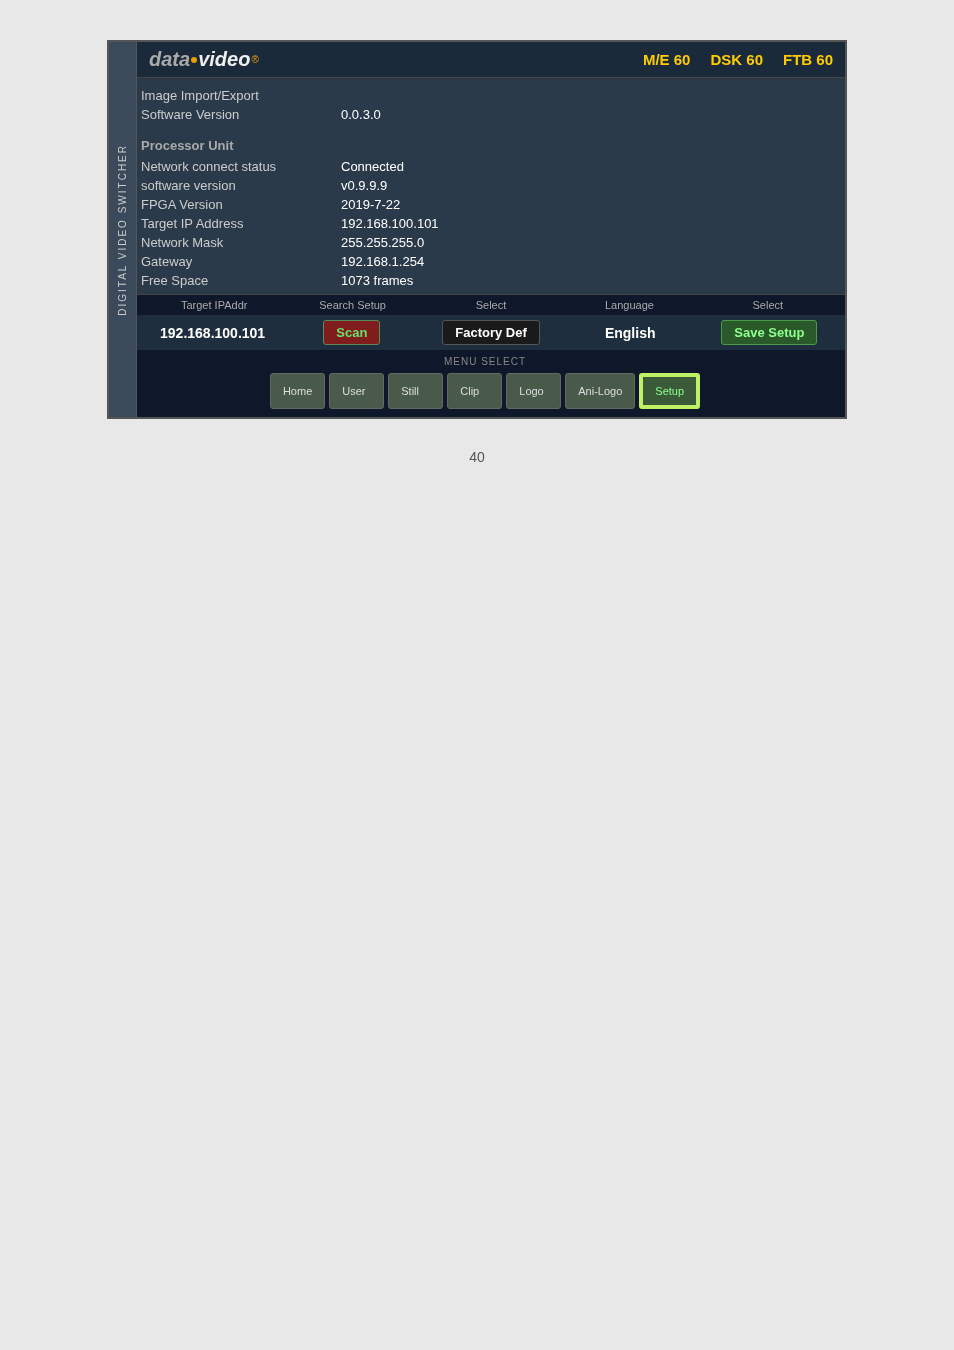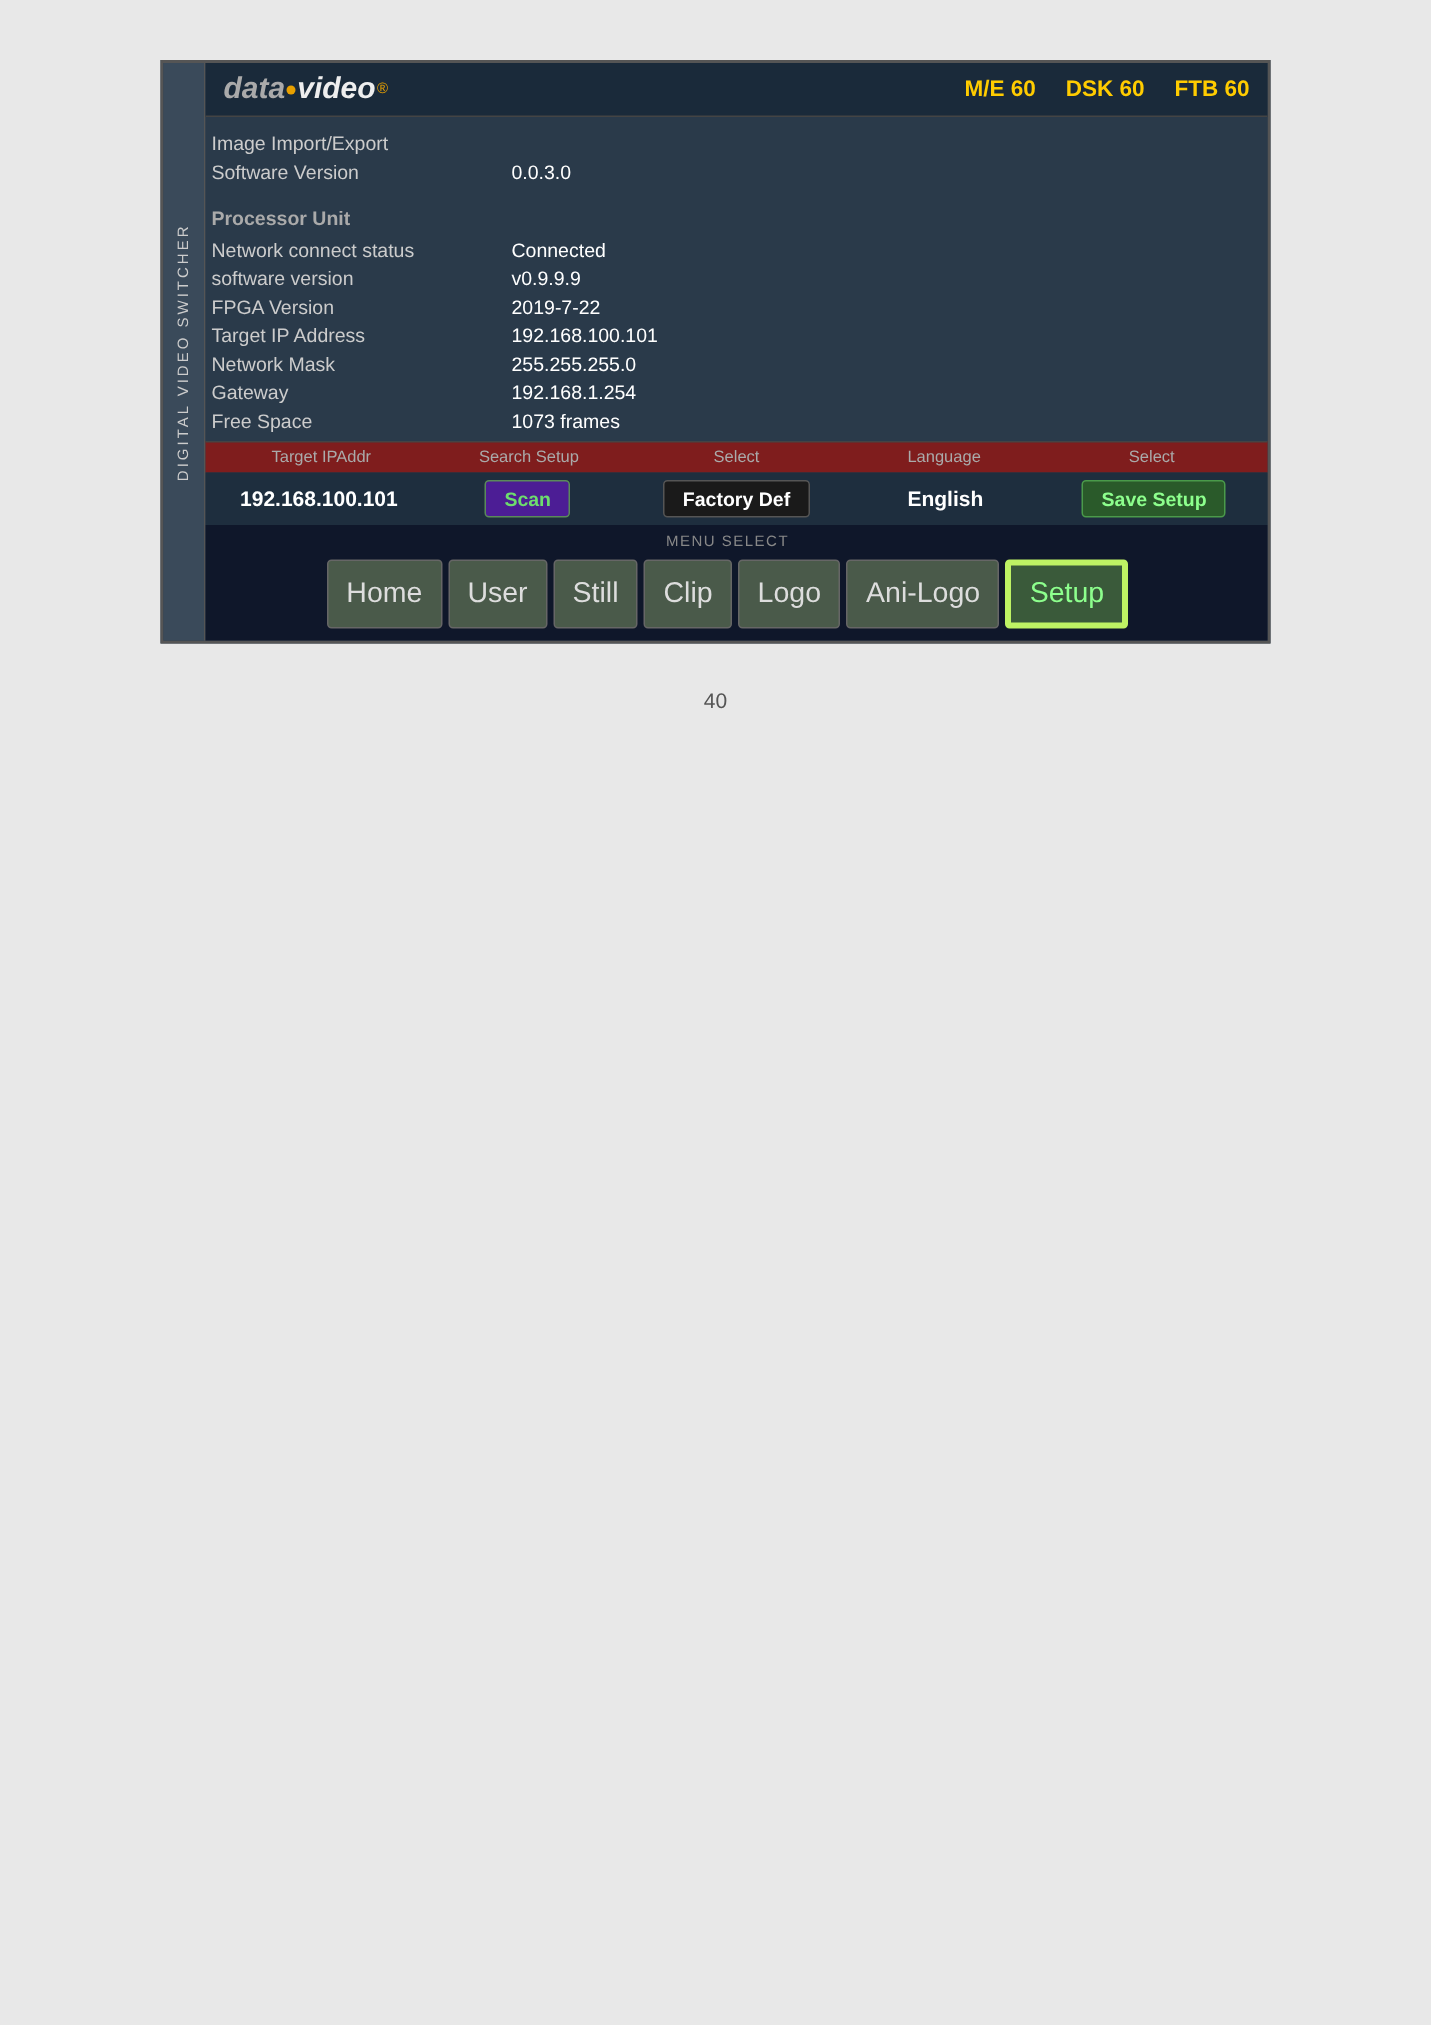--- a/index.html
+++ b/index.html
@@ -111,21 +111,21 @@
     }
     .info-section-label {
       color: #aaa;
       font-size: 13px;
       font-weight: bold;
       padding: 4px 0 2px 0;
     }
 
     
     .bottom-bar {
-      background: #7f1d1d;
+      background: #0f172a;
       display: flex;
       align-items: center;
       padding: 4px 8px;
       border-top: 1px solid #444;
       gap: 0;
     }
     .bottom-bar-cell {
       color: #aaa;
       font-size: 11px;
       flex: 1;
@@ -143,21 +143,21 @@
     .action-cell {
       flex: 1;
       text-align: center;
     }
     .action-value {
       color: #fff;
       font-size: 14px;
       font-weight: bold;
     }
     .action-btn {
-      background: #4c1d95;
+      background: #7f1d1d;
       color: #6ddd6d;
       border: 1px solid #5a8a5a;
       border-radius: 3px;
       padding: 4px 12px;
       font-size: 13px;
       font-weight: bold;
       cursor: pointer;
       white-space: nowrap;
     }
     .action-btn.factory {
@@ -187,24 +187,24 @@
       display: flex;
       gap: 4px;
       justify-content: center;
     }
     .menu-btn {
       background: #4a5a4a;
       color: #ddd;
       border: 1px solid #666;
       border-radius: 3px;
       padding: 8px 12px;
-      font-size: 19px;
+      font-size: 11px;
       cursor: pointer;
       min-width: 55px;
-      text-align: right;
+      text-align: left;
     }
     .menu-btn.setup {
       background: #3a5a3a;
       color: #8dff8d;
       border: 4px solid #bef264;
     }
 
     
     .page-number {
       text-align: center;

